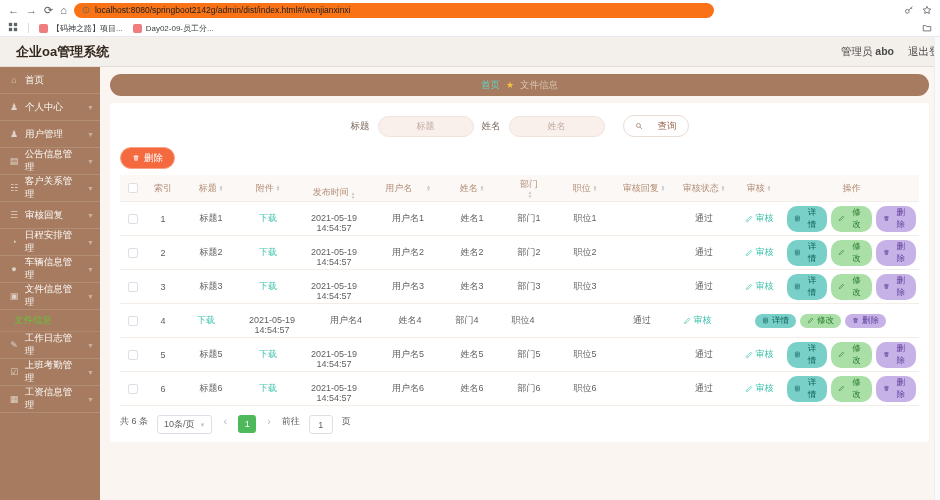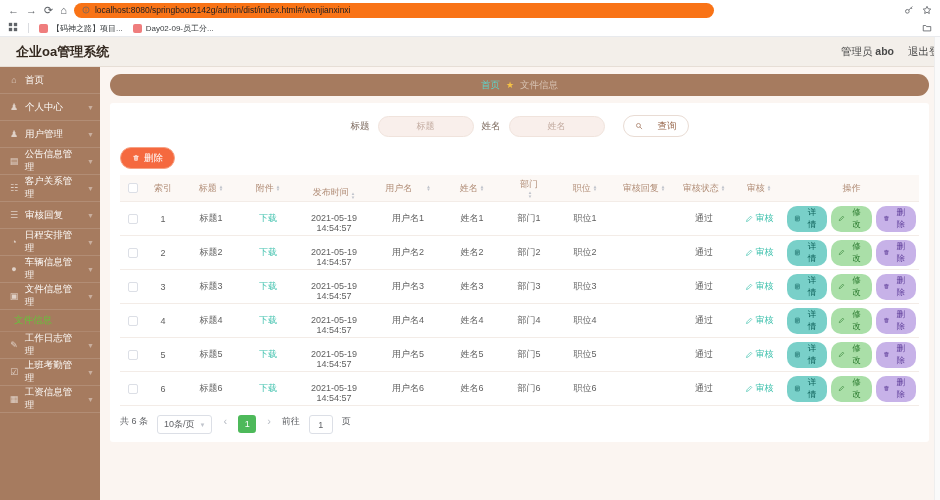--- a/index.html
+++ b/index.html
@@ -432,21 +432,20 @@
                 </svg>
                 <span>删除</span>
               </button>
             </div>
           </div>
           <div class="t-row">
             <div class="t-cell c0">
               <span class="cb"></span>
             </div>
             <div class="t-cell c1">4</div>
-            <div class="t-cell c2">标题4</div>
             <div class="t-cell c3">
               <span class="lnk">下载</span>
             </div>
             <div class="t-cell c4">2021-05-19 14:54:57</div>
             <div class="t-cell c5">用户名4</div>
             <div class="t-cell c6">姓名4</div>
             <div class="t-cell c7">部门4</div>
             <div class="t-cell c8">职位4</div>
             <div class="t-cell c9"></div>
             <div class="t-cell c10">通过</div>

